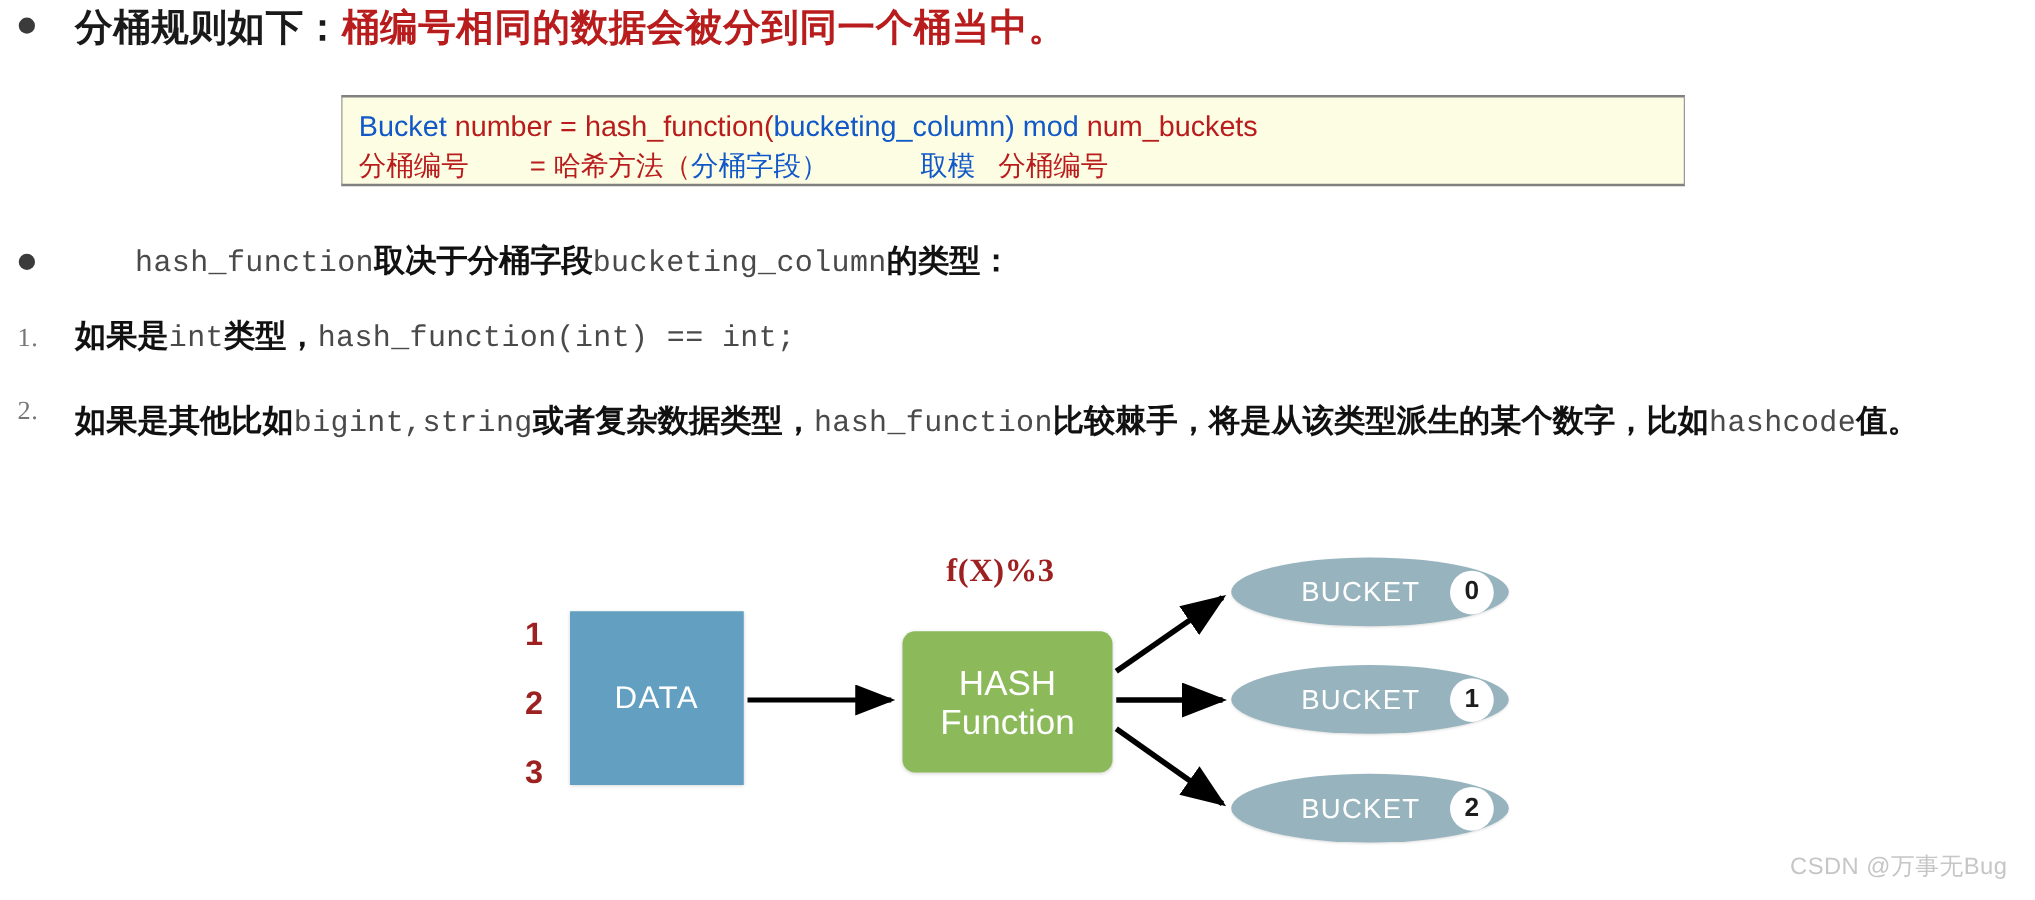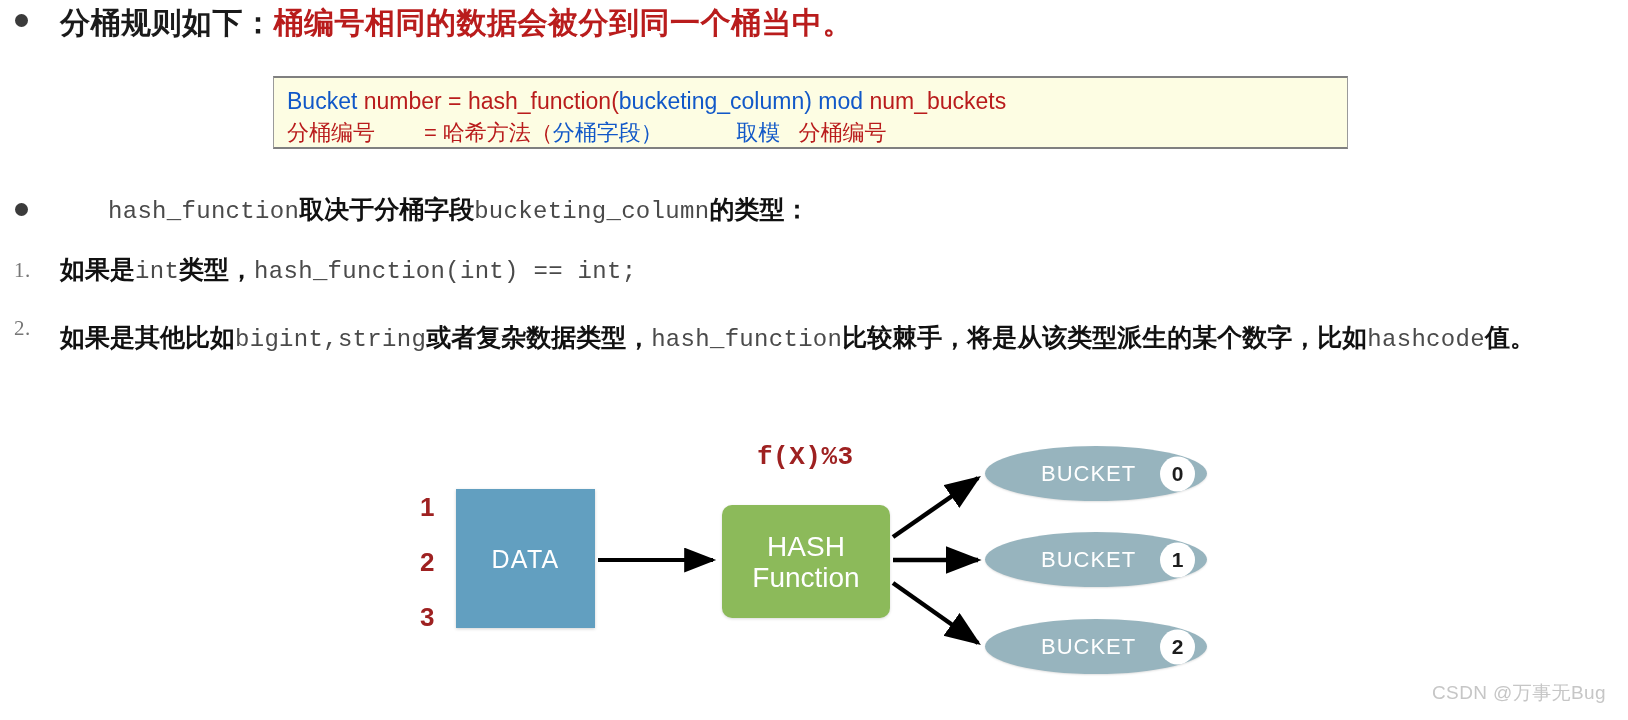--- a/index.html
+++ b/index.html
@@ -158,21 +158,21 @@
   }
 
   .fx-label {
     position: absolute;
     left: 757px;
     top: 42px;
     color: #9e2121;
     font-size: 26px;
     font-weight: 700;
     letter-spacing: 0.5px;
-    font-family: Liberation Mono, monospace;
+    font-family: Liberation Serif, serif;
   }
 
   .bucket {
     position: absolute;
     width: 222px;
     height: 55px;
     border-radius: 50%;
     background: #97b4be;
     box-shadow: 0 1px 2px rgba(0,0,0,0.12);
   }

